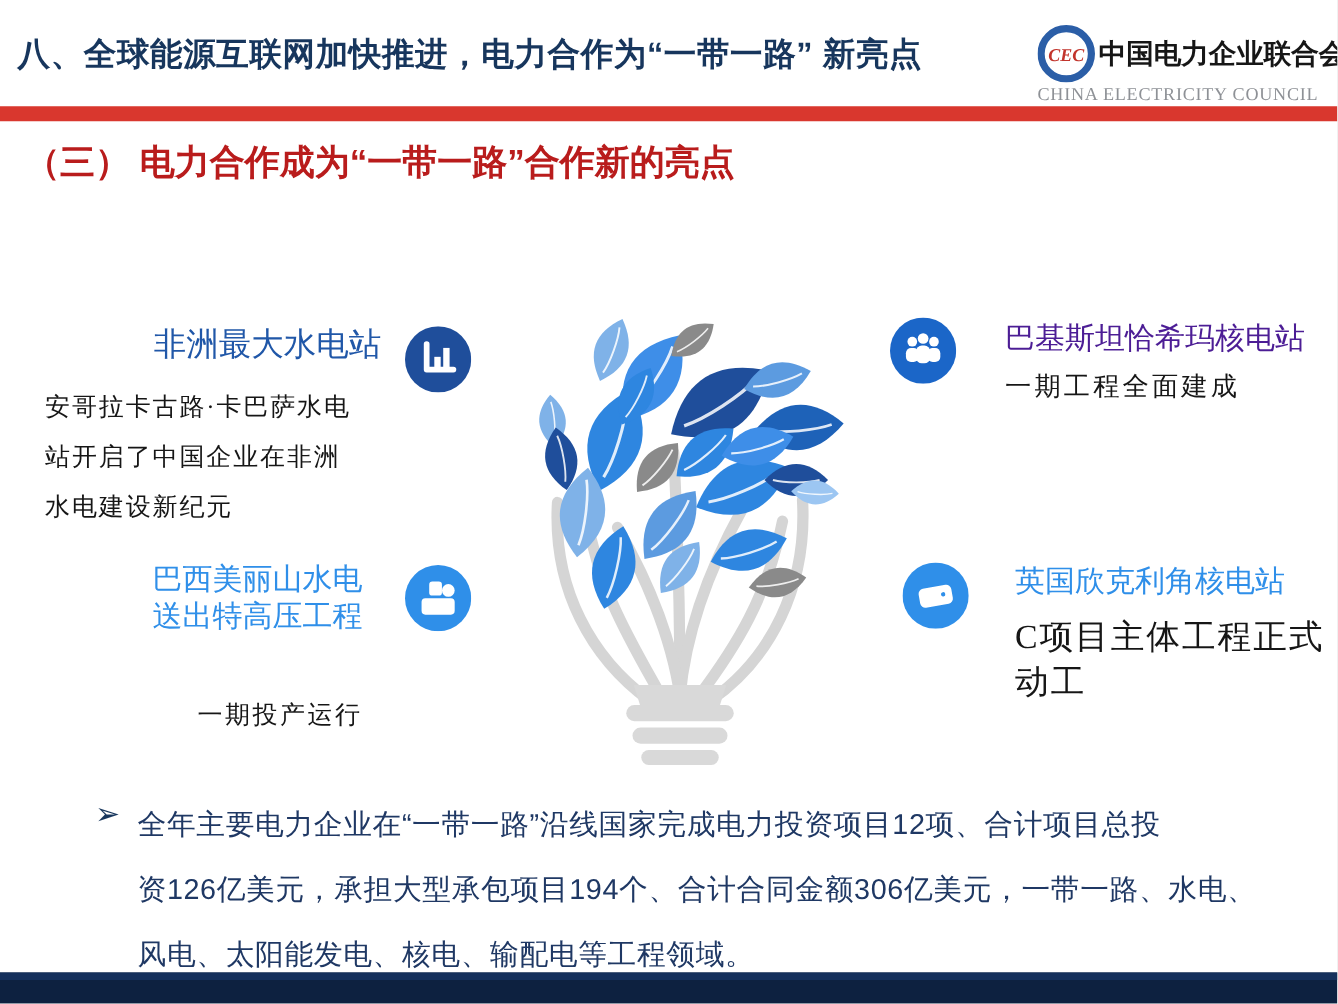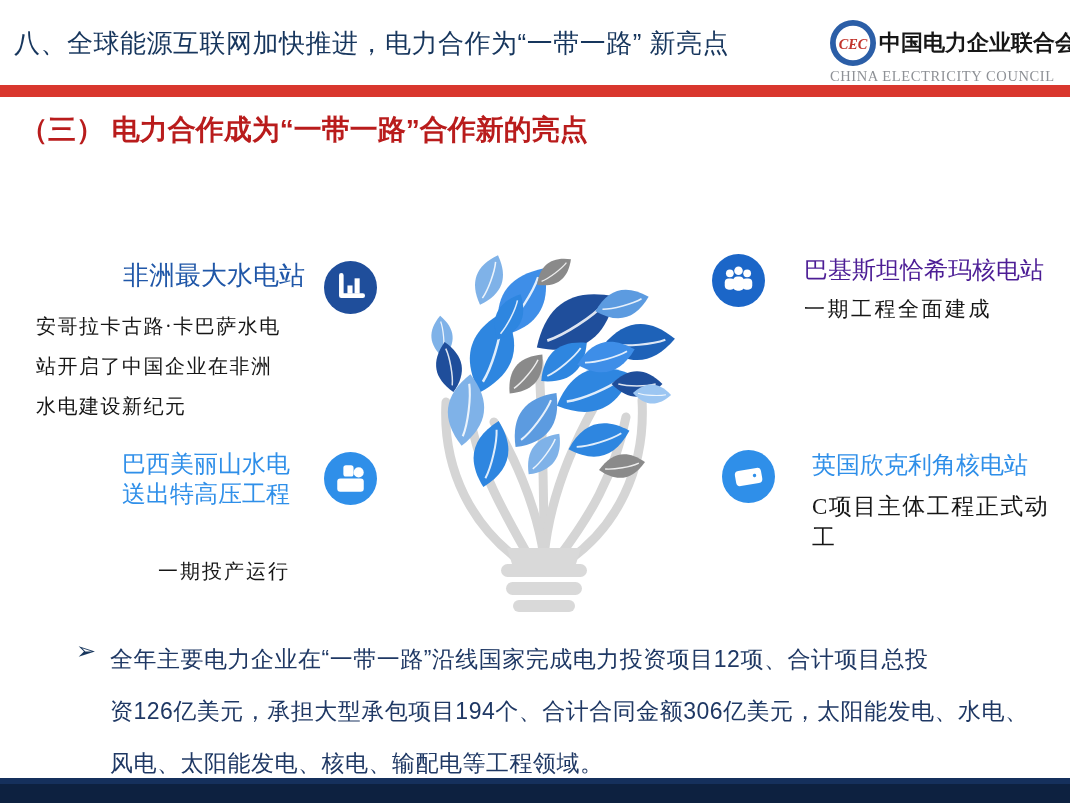--- a/index.html
+++ b/index.html
@@ -1,20 +1,20 @@
 <!DOCTYPE html>
 <html><head>
 <meta charset="utf-8">
 <style>
   html,body{margin:0;padding:0;background:#e8e8e8;}
   .slide{position:relative;width:1070px;height:803px;background:#ffffff;overflow:hidden;
          font-family:"Liberation Sans",sans-serif;}
 
   
-  .main-title{position:absolute;left:14px;top:26px;font-size:26px;font-weight:400;
+  .main-title{position:absolute;left:14px;top:26px;font-size:26px;font-weight:700;
               color:#17365D;letter-spacing:0.5px;white-space:nowrap;}
   .logo-wrap{position:absolute;right:8px;top:20px;width:232px;}
   .logo-row{display:flex;align-items:center;gap:3px;}
   .emblem{width:46px;height:46px;flex:0 0 auto;}
   .org-zh{font-size:22px;font-weight:800;color:#161616;white-space:nowrap;}
   .org-en{margin-top:2px;font-family:"Liberation Serif",serif;font-size:14.5px;color:#8e9196;
           letter-spacing:0.6px;white-space:nowrap;text-align:left;}
   .red-bar{position:absolute;left:0;top:85px;width:1070px;height:12px;background:#D9372E;}
 
   
@@ -29,21 +29,21 @@
 
   .africa-title{left:30px;top:258px;width:275px;text-align:right;color:#2057A8;}
   .africa-body{left:36px;top:306px;width:254px;font-size:20px;line-height:40px;
                letter-spacing:1.5px;}
   .brazil-title{left:60px;top:449px;width:230px;text-align:right;color:#2F8FE9;
                 font-size:24px;line-height:30px;white-space:normal;}
   .brazil-body{left:60px;top:518px;width:230px;text-align:right;font-size:20px;letter-spacing:2px;margin-top:40px;}
   .pakistan-title{left:804px;top:254px;color:#4c1d95;font-size:24px;text-align:right;}
   .pakistan-body{left:804px;top:295px;font-size:21px;letter-spacing:2.5px;}
   .uk-title{left:812px;top:449px;color:#2F8FE9;font-size:24px;text-align:right;}
-  .uk-body{left:812px;top:491px;font-size:23px;letter-spacing:1.5px;}
+  .uk-body{left:812px;top:491px;font-size:27px;letter-spacing:1.5px;}
 
   
   .bulb{position:absolute;left:393px;top:222px;width:302px;height:400px;}
 
   
   .summary-bullet{position:absolute;left:76px;top:637px;font-size:24px;color:#17365D;}
   .summary-lines{position:absolute;left:110px;top:633px;width:930px;color:#1F3864;
                  font-size:23px;line-height:52px;letter-spacing:0.5px;}
   .summary-lines div{white-space:nowrap;}
 
@@ -179,19 +179,19 @@
         <use href="#leafDef" fill="#2E86E0" transform="translate(170 140) rotate(5) scale(0.7) translate(-30 -30)"></use>
         <use href="#leafDef" fill="#3E8EE8" transform="translate(212 135) rotate(30) scale(0.7) translate(-30 -30)"></use>
         <use href="#leafDef" fill="#2E86E0" transform="translate(115 95) rotate(-18) scale(0.6) translate(-30 -30)"></use>
       </g>
     </svg>
   </div>
 
   <div class="summary-bullet">➢</div>
   <div class="summary-lines">
     <div>全年主要电力企业在“一带一路”沿线国家完成电力投资项目12项、合计项目总投</div>
-    <div>资126亿美元，承担大型承包项目194个、合计合同金额306亿美元，太阳能发电、水电、</div>
+    <div>资126亿美元，承担大型承包项目194个、合计合同金额306亿美元，一带一路、水电、</div>
     <div>风电、太阳能发电、核电、输配电等工程领域。</div>
   </div>
 
   <div class="footer-bar"></div>
 
 </div>
 
 </body></html>

